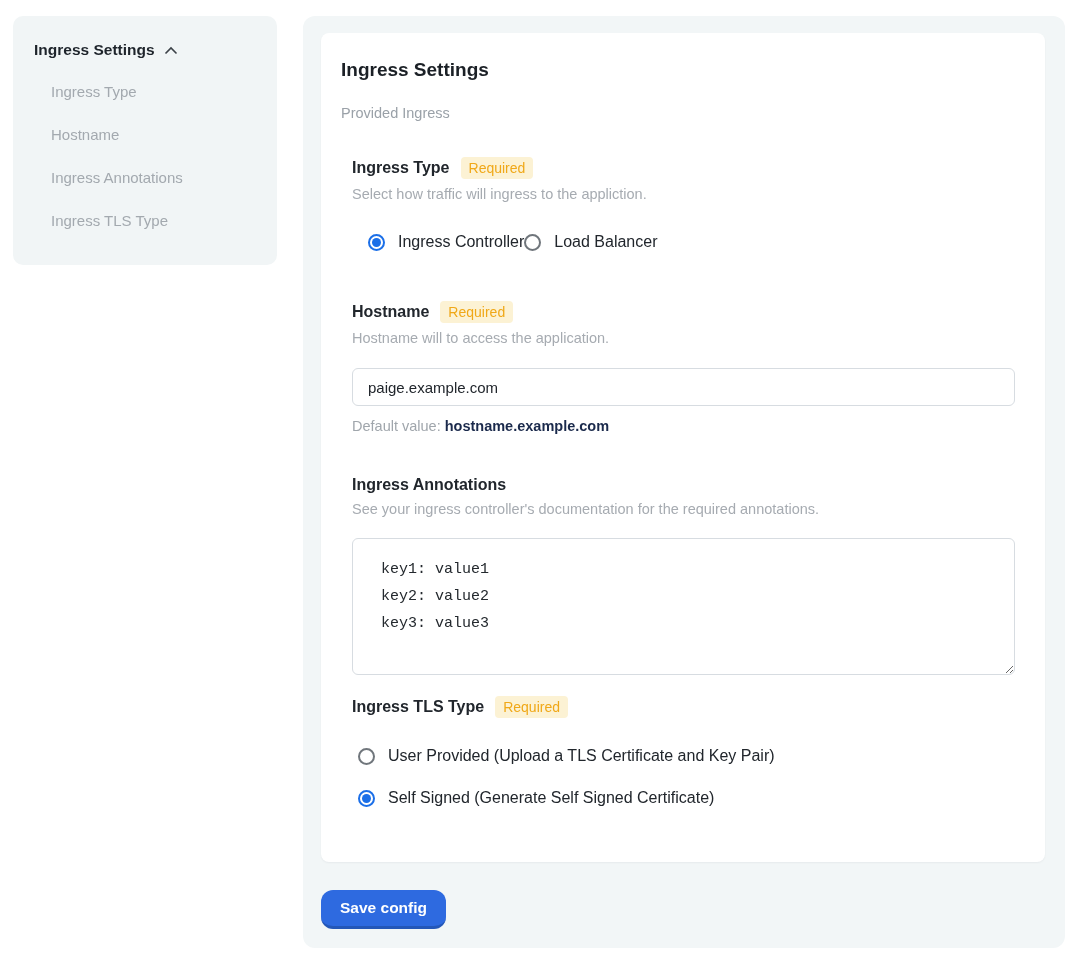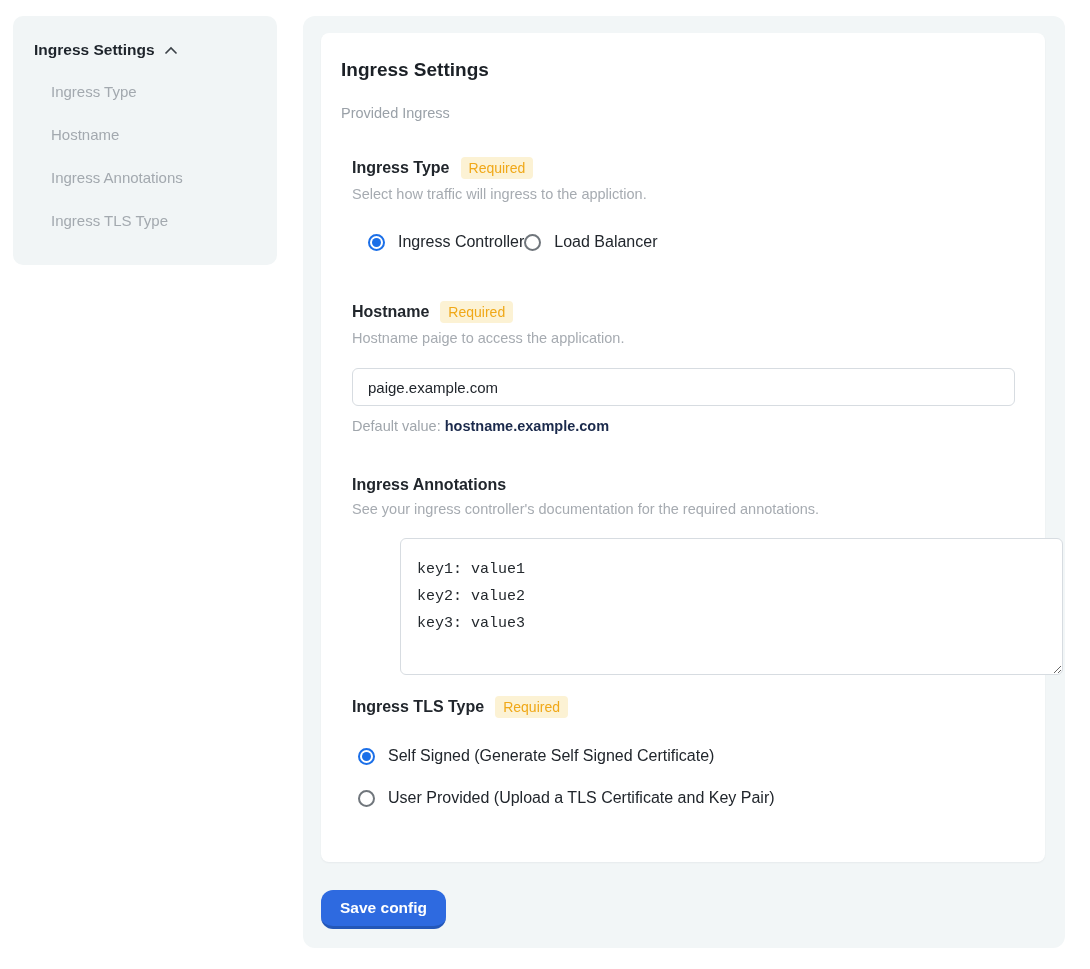--- a/index.html
+++ b/index.html
@@ -45,23 +45,23 @@
   .section-hostname { margin-top:50px; }
   .text-input { display:block; margin-top:22px; width:663px; height:38px;
     border:1px solid #d7dce1; border-radius:6px; padding:0 15px;
     font-size:15px; color:#21262c; font-family:"Liberation Sans", sans-serif;
     background:#fff; outline:none; }
   .default-line { margin-top:12px; font-size:14.5px; color:#a0a6ac; }
   .default-value { color:#1b2a4c; font-weight:700; }
 
   .section-annotations { margin-top:42px; }
   .annotations-textarea { display:block; margin-top:21px; width:663px; height:137px;
-    border:1px solid #d7dce1; border-radius:6px; padding:17px 16px;
+    border:1px solid #d7dce1; border-radius:6px; padding:17px 28px;
     font-family:"Liberation Mono", monospace; font-size:15px; line-height:27px;
-    color:#24292e; resize:both; outline:none;margin-left:48px; }
+    color:#24292e; resize:both; outline:none; }
 
   .section-tls { margin-top:21px; }
   .tls-options { margin-top:29px; margin-left:6px; display:flex;
     flex-direction:column; gap:24px; }
 
   .save-button { position:absolute; left:18px; top:874px;
     background:#2e6ae0; color:#ffffff; font-weight:700; font-size:15.5px;
     font-family:"Liberation Sans", sans-serif; border:none;
     border-bottom:3px solid #2457b8; border-radius:12px;
     padding:9px 19px; cursor:pointer; }
@@ -110,21 +110,21 @@
             <span class="radio-label">Load Balancer</span>
           </label>
         </div>
       </div>
 
       <div class="section-hostname">
         <div class="field-label-row">
           <span class="field-label">Hostname</span>
           <span class="badge">Required</span>
         </div>
-        <div class="field-desc">Hostname paige to access the application.</div>
+        <div class="field-desc">Hostname will to access the application.</div>
         <input class="text-input" type="text" value="paige.example.com" style="">
         <div class="default-line">
           <span>Default value: </span><span class="default-value">hostname.example.com</span>
         </div>
       </div>
 
       <div class="section-annotations">
         <div class="field-label-row">
           <span class="field-label">Ingress Annotations</span>
         </div>
@@ -134,26 +134,26 @@
 key3: value3</textarea>
       </div>
 
       <div class="section-tls">
         <div class="field-label-row">
           <span class="field-label">Ingress TLS Type</span>
           <span class="badge">Required</span>
         </div>
         <div class="tls-options">
           <label class="radio-option">
+            <span class="radio-circle"></span>
+            <span class="radio-label">User Provided (Upload a TLS Certificate and Key Pair)</span>
+          </label>
+          <label class="radio-option">
             <span class="radio-circle checked"></span>
             <span class="radio-label">Self Signed (Generate Self Signed Certificate)</span>
-          </label>
-          <label class="radio-option">
-            <span class="radio-circle"></span>
-            <span class="radio-label">User Provided (Upload a TLS Certificate and Key Pair)</span>
           </label>
         </div>
       </div>
 
     </div>
   </div>
 
   <button class="save-button">Save config</button>
 </section>
 

